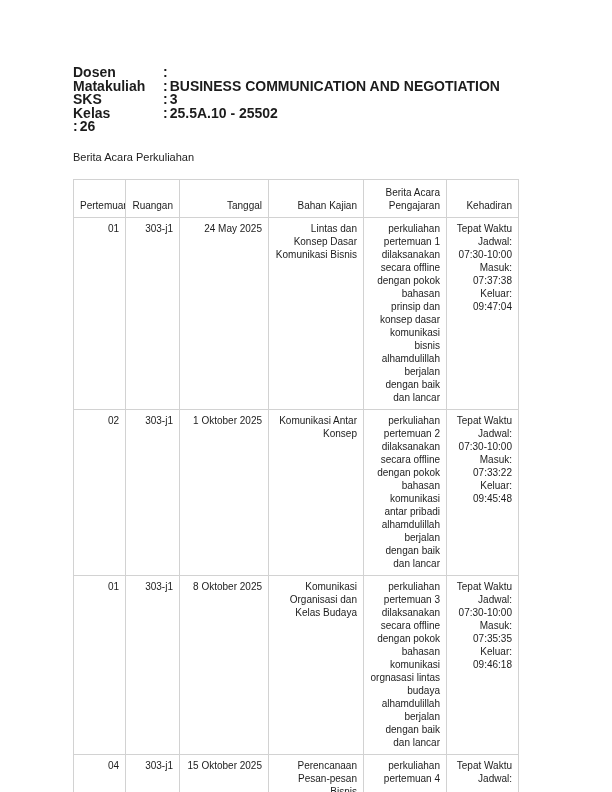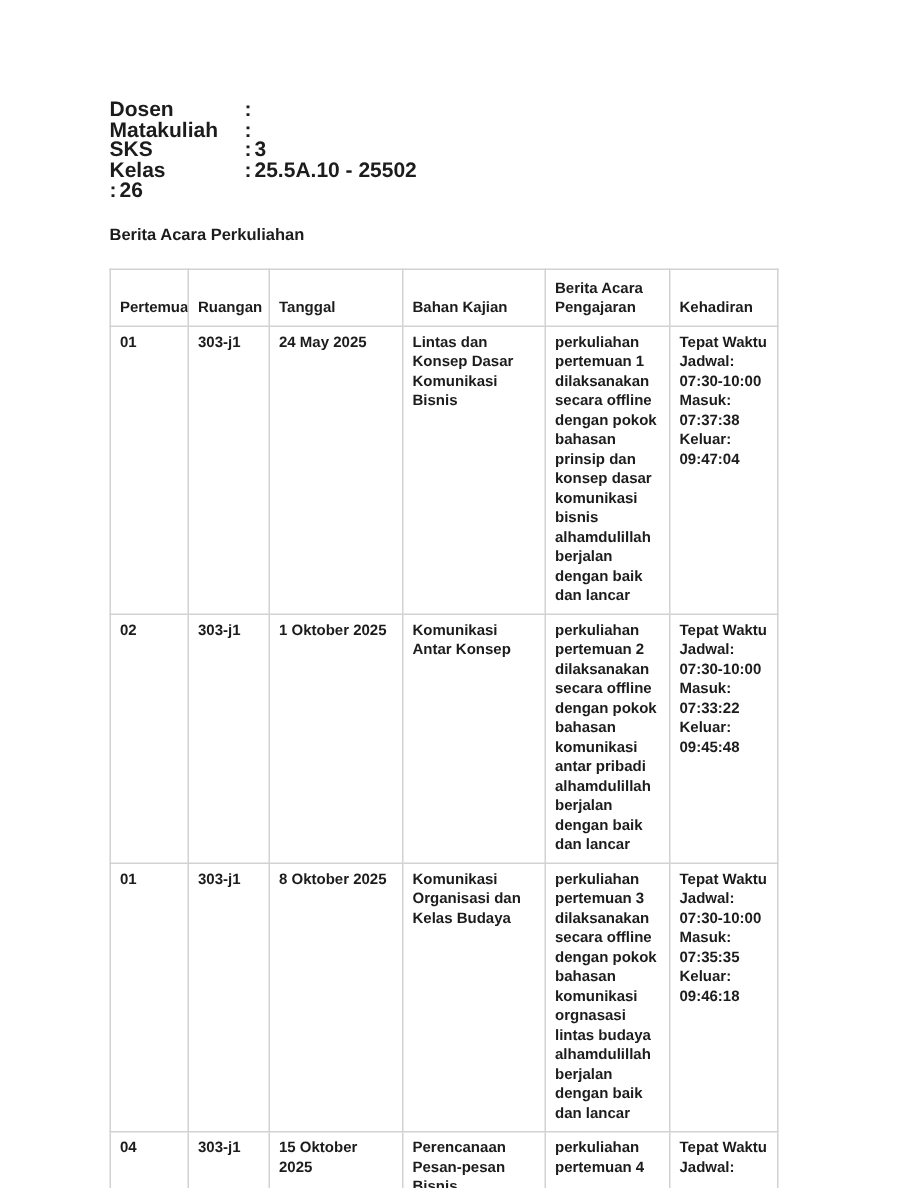--- a/index.html
+++ b/index.html
@@ -32,37 +32,37 @@
   .info-label {
     width: 90px;
     flex-shrink: 0;
   }
   .info-colon {
     margin-right: 2px;
   }
   .section-title {
     margin-top: 17px;
     font-size: 11px;
-    font-weight: bold;
+    font-weight: normal;
     line-height: 13px;
   }
   table.schedule {
     margin-top: 15px;
     border-collapse: collapse;
     table-layout: fixed;
     width: 445px;
   }
   table.schedule th,
   table.schedule td {
     border: 1px solid #d2d2d2;
     font-size: 10px;
-    font-weight: bold;
+    font-weight: normal;
     line-height: 13px;
     padding: 4px 6px 5px 6px;
-    text-align: left;
+    text-align: right;
     overflow: hidden;
   }
   table.schedule th {
     height: 38px;
     vertical-align: bottom;
     box-sizing: border-box;
   }
   table.schedule td {
     vertical-align: top;
   }
@@ -82,20 +82,21 @@
 <div class="content">
 
   <div class="info-block">
     <div class="info-row">
       <span class="info-label">Dosen</span>
       <span class="info-colon">:</span>
     </div>
     <div class="info-row">
       <span class="info-label">Matakuliah</span>
       <span class="info-colon">:</span>
+      <span class="info-value">BUSINESS COMMUNICATION AND NEGOTIATION</span>
     </div>
     <div class="info-row">
       <span class="info-label">SKS</span>
       <span class="info-colon">:</span>
       <span class="info-value">3</span>
     </div>
     <div class="info-row">
       <span class="info-label">Kelas</span>
       <span class="info-colon">:</span>
       <span class="info-value">25.5A.10 - 25502</span>

